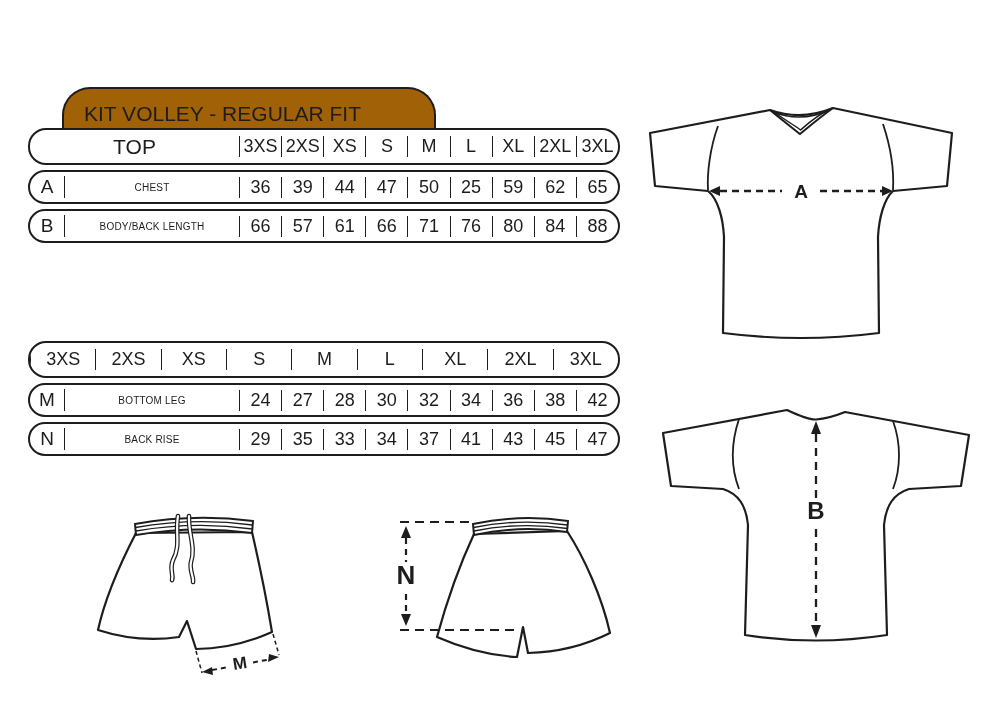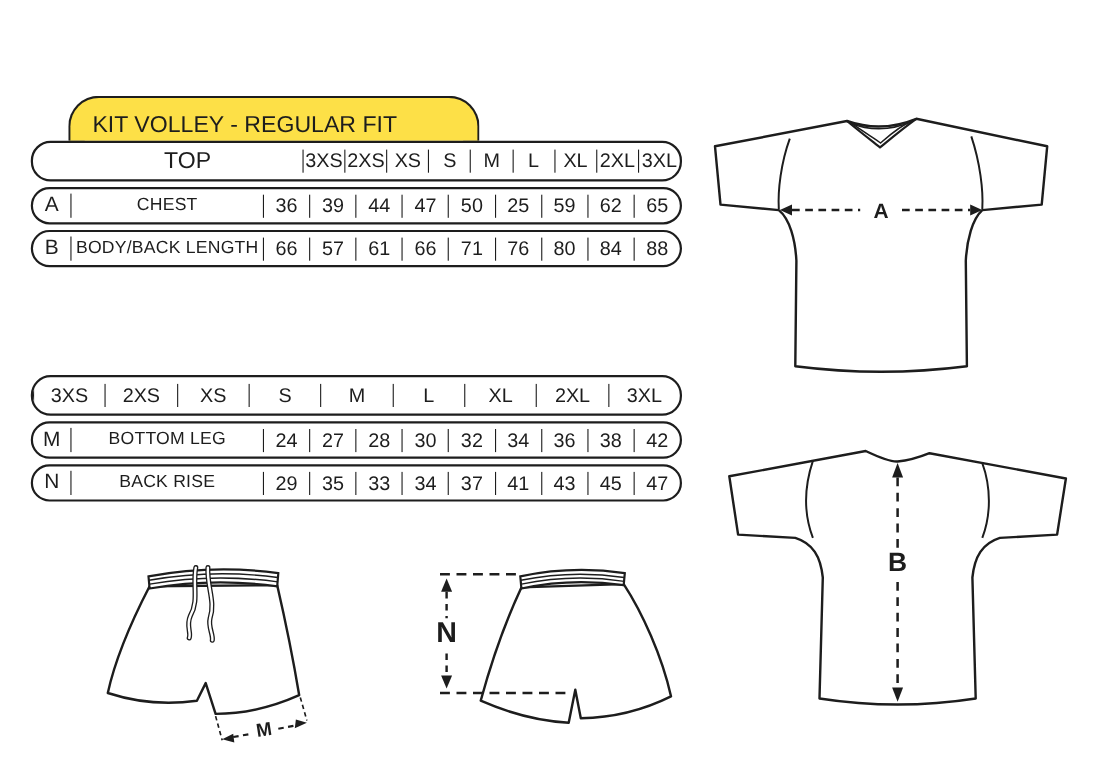--- a/index.html
+++ b/index.html
@@ -5,35 +5,35 @@
   :root{ --ink:#1d1d1d; }
   html,body{margin:0;padding:0;background:#fff;}
   .page{position:relative;width:1000px;height:707px;background:#fff;overflow:hidden;
         font-family:"Liberation Sans",sans-serif;color:var(--ink);}
   
   .title-box{position:absolute;left:644px;top:14px;width:322px;height:23px;
     border:3px solid var(--ink);border-radius:15px;display:flex;align-items:center;justify-content:center;
     font-weight:bold;font-size:17px;letter-spacing:.2px;background:#fff;}
   
   .kit-tab{position:absolute;left:62px;top:87px;width:374px;height:41px;box-sizing:border-box;
-    border:2px solid var(--ink);border-bottom:none;border-radius:28px 28px 0 0;background:#fde047;
+    border:2px solid var(--ink);border-bottom:none;border-radius:28px 28px 0 0;background:#a16207;
     display:flex;align-items:flex-end;padding:0 0 2px 20px;font-size:21px;z-index:0;}
   
   .size-table{position:absolute;width:592px;z-index:1;}
   #table-top{left:28px;top:128px;}
   #table-pants{left:28px;top:341px;}
   .trow{display:flex;height:34px;box-sizing:border-box;border:2px solid var(--ink);
     border-radius:17px;background:#fff;margin-top:5px;overflow:hidden;}
   .trow:first-child{margin-top:0;}
   .thead{height:37px;border-radius:18px;}
   .tc{display:flex;align-items:center;justify-content:center;box-sizing:border-box;}
-  .tlabel{width:209px;font-size:21px;margin-left:36px;}
+  .tlabel{width:209px;font-size:21px;}
   .tcell{flex:1 1 0;border-left:1.5px solid var(--ink);font-size:18px;}
   .tletter{width:35px;border-right:1.5px solid var(--ink);font-size:19px;}
-  .trowlabel{width:174px;font-size:16px;letter-spacing:.2px;text-align:center;}
+  .trowlabel{width:174px;font-size:10px;letter-spacing:.2px;text-align:center;}
   
   .diag{position:absolute;}
   #jersey-front{left:648px;top:103px;}
   #jersey-back{left:655px;top:403px;}
   #shorts-front{left:88px;top:500px;}
   #shorts-back{left:388px;top:502px;}
   svg text{font-family:"Liberation Sans",sans-serif;font-weight:bold;fill:var(--ink);}
 </style>
 </head>
 <body>

